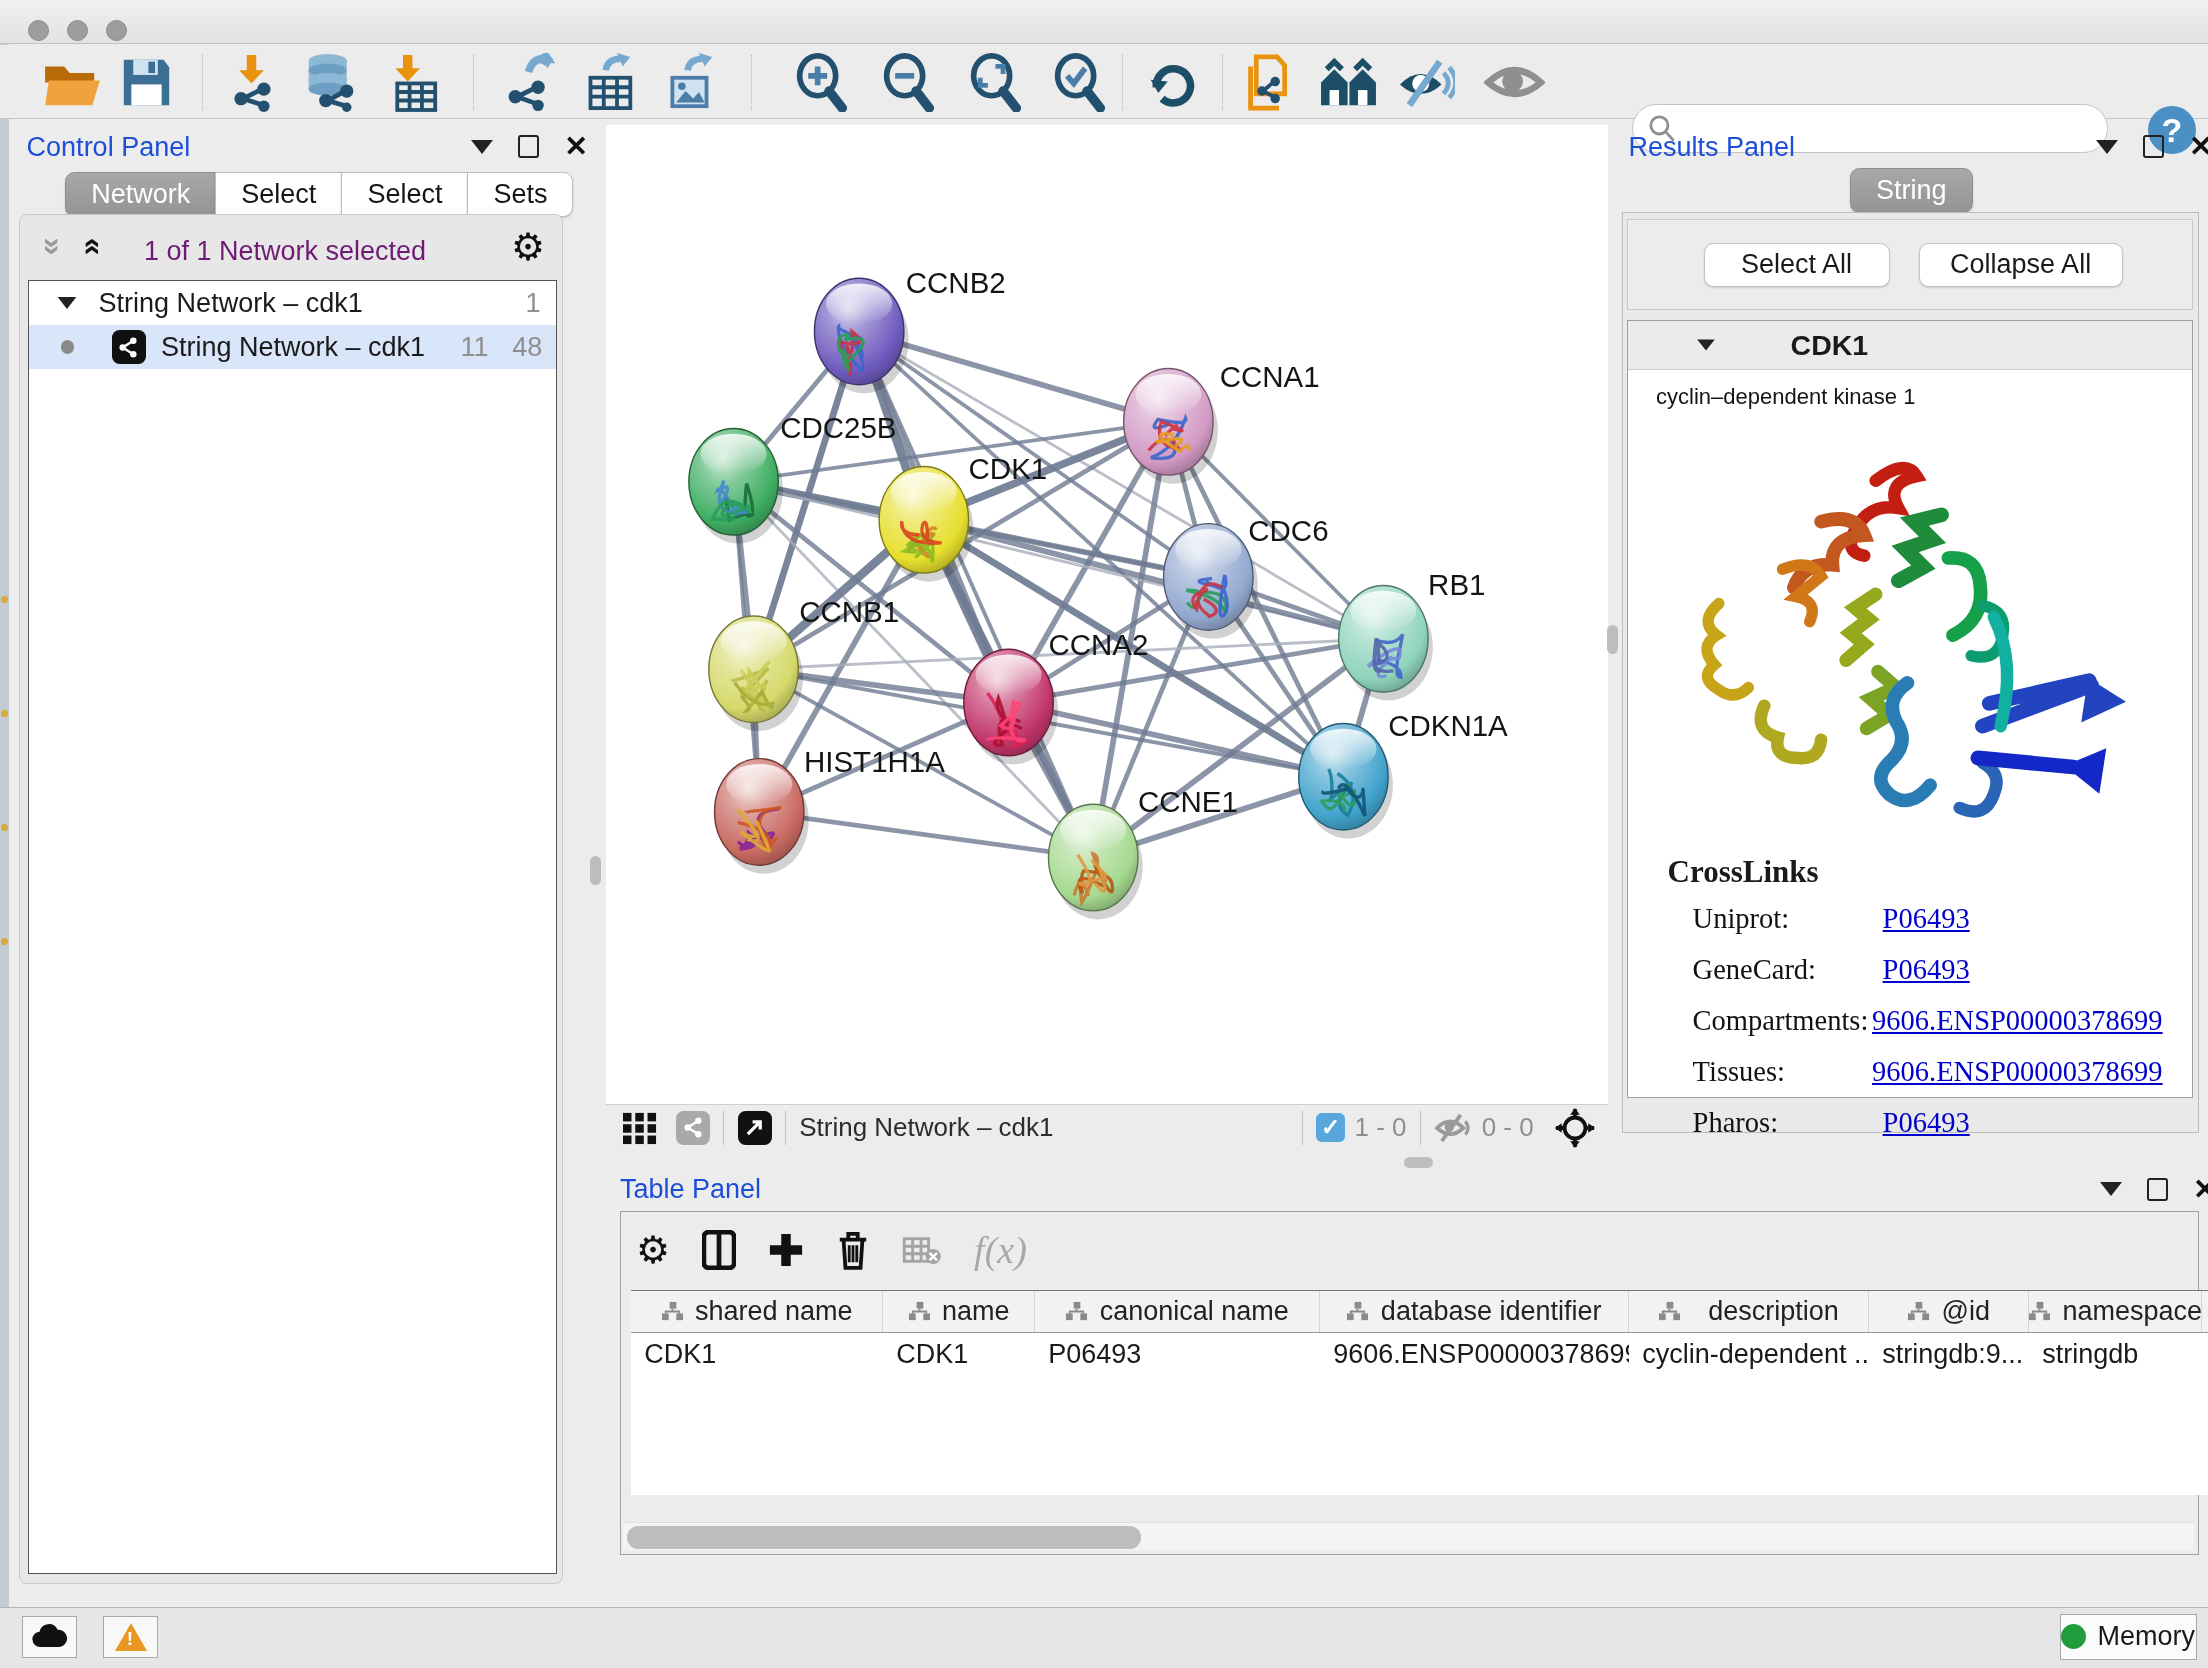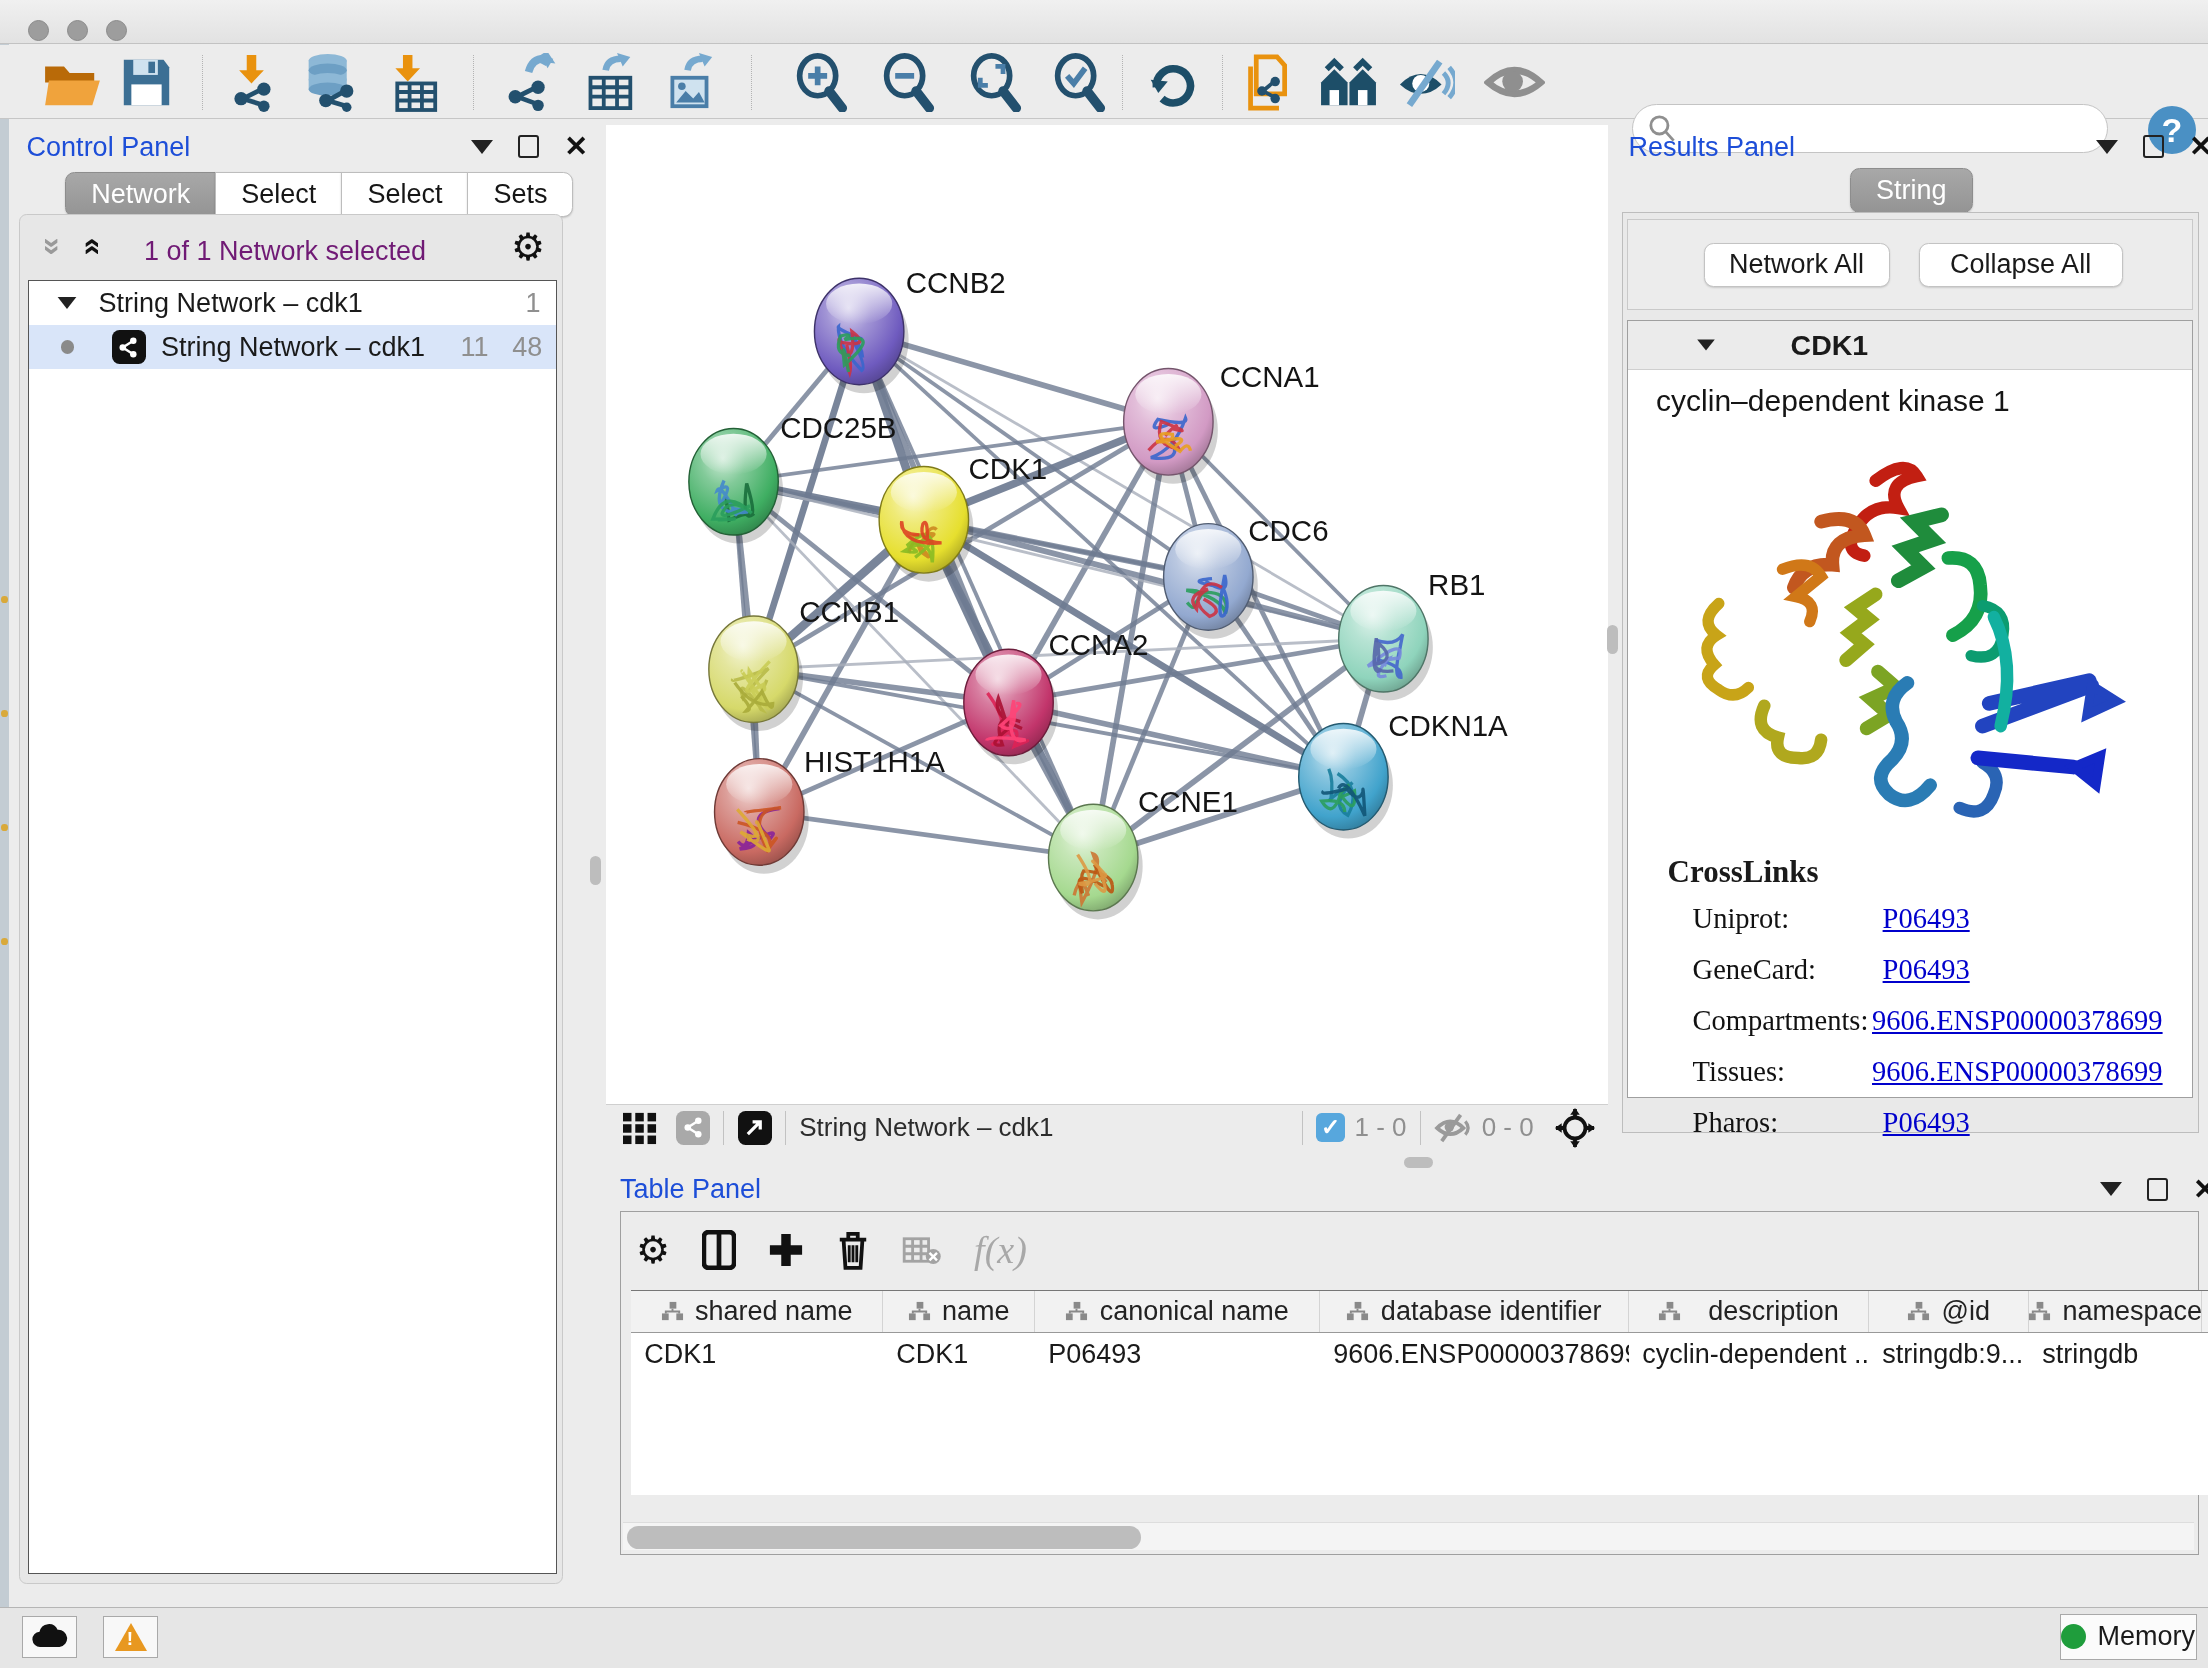--- a/index.html
+++ b/index.html
@@ -69,21 +69,21 @@
   .rp { position:absolute; left:1617px; top:124px; width:592px; height:1013px; }
   .rp-body { position:absolute; left:4.8px; top:88px; width:577px; height:921px; background:#e9e9e9; border:1px solid #bdbdbd; }
   .rp-btnrow { position:absolute; left:3.8px; top:5.7px; width:566px; height:91px; background:#ececec; border:1px solid #c9c9c9; }
   .btn { background:#fff; border:1px solid #c3c3c3; border-radius:9.5px; font-size:27px; height:44px;
     display:flex; align-items:center; justify-content:center; box-shadow:0 1px 1.9px rgba(0,0,0,.15); }
   .card { position:absolute; left:3.8px; top:107px; width:566px; height:778px; background:#fff; border:1px solid #9f9f9f; }
   .card-head { position:absolute; left:0; top:0; width:100%; height:49px; background:#ebebeb; border-bottom:1px solid #cfcfcf;
     display:flex; align-items:center; }
   .card-head .tri-down { margin-left:67px; }
   .card-name { font-size:28.5px; font-weight:bold; margin-left:74px; }
-  .card-desc { position:absolute; left:28.5px; top:63px; font-size:30px; color:#151515; }
+  .card-desc { position:absolute; left:28.5px; top:63px; font-size:22px; color:#151515; }
   .proteinimg { position:absolute; left:46px; top:112px; width:476px; height:409px; }
   .xlinks { position:absolute; left:40px; top:533px; width:495px; font-family:"Liberation Serif", serif; }
   .xl-head { font-size:31px; font-weight:bold; margin-bottom:13.3px; }
   .xl-row { display:flex; font-size:28.5px; margin-bottom:19px; }
   .xl-label { width:190px; margin-left:25px; color:#111; }
   .xl-link { color:#0000cc; text-decoration:underline; }
 
   
   .tp { position:absolute; left:578px; top:1168px; width:1630px; height:418px; }
   .tp-body { position:absolute; left:42px; top:43px; width:1579px; height:344px; background:#ececec; border:1px solid #9f9f9f; }
@@ -642,21 +642,21 @@
   <div class="ph-icons" style="left:479px; top:11.4px">
     <div class="tri-down"></div>
     <div class="float-sq"></div>
     <div class="close-x">✕</div>
   </div>
   <div class="segtabs" style="left:234px; top:44px">
     <div class="segtab only sel">String</div>
   </div>
   <div class="rp-body">
     <div class="rp-btnrow">
-      <div class="btn" style="position:absolute; left:76px; top:23px; width:186px">Network All</div>
+      <div class="btn" style="position:absolute; left:76px; top:23px; width:186px">Select All</div>
       <div class="btn" style="position:absolute; left:291px; top:23px; width:204px">Collapse All</div>
     </div>
     <div class="card">
       <div class="card-head">
         <div class="tri-down" style="transform:scale(.8)"></div>
         <span class="card-name">CDK1</span>
       </div>
       <div class="card-desc">cyclin–dependent kinase 1</div>
       <svg class="proteinimg" viewBox="0 0 400 360">
         <g fill="none" stroke-linecap="round">

